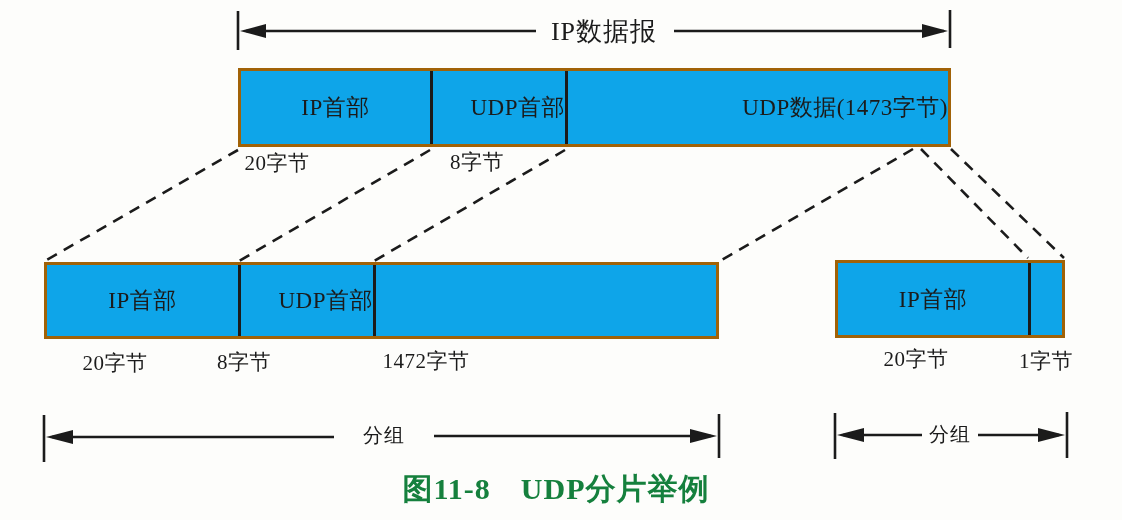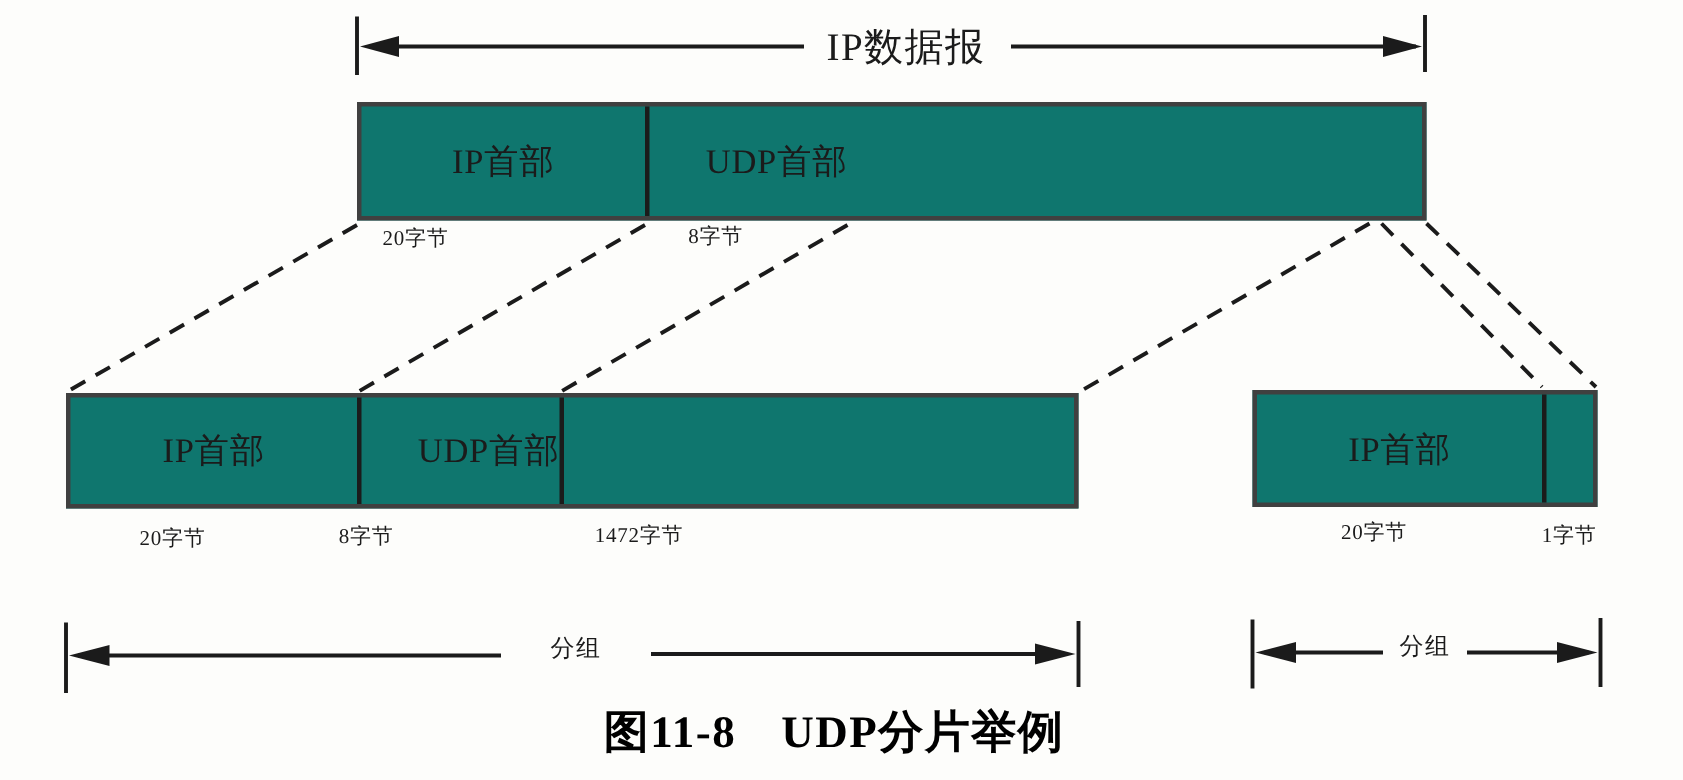--- a/index.html
+++ b/index.html
@@ -12,37 +12,37 @@
   }
   .canvas{position:absolute;inset:0;width:1122px;height:400px;}
   svg.lines{position:absolute;left:0;top:0;width:1122px;height:520px;}
   svg.lines line{stroke:#1b1b1b;stroke-width:2.6;}
   svg.lines line.dash{stroke-dasharray:11 8;stroke-width:2.6;}
   svg.lines polygon{fill:#1b1b1b;}
   .abs{position:absolute;}
   .ctr{transform:translateX(-50%);white-space:nowrap;}
   .box{
     position:absolute;
-    border:3px solid #404040;
+    border:3px solid #a16207;
     box-sizing:border-box;
     display:flex;
-    background:#0f766e;
+    background:#0ea5e9;
   }
   .seg{
     display:flex;align-items:center;justify-content:center;
     font-size:23px;line-height:1;letter-spacing:0.5px;
     box-sizing:border-box;height:100%;
   }
   .seg + .seg{border-left:3px solid #1b1b1b;justify-content:flex-end;}
-  .sizelabel{font-size:14px;line-height:1;letter-spacing:0.5px;}
-  .spanlabel{font-size:16px;line-height:1;letter-spacing:1px;}
+  .sizelabel{font-size:21px;line-height:1;letter-spacing:0.5px;}
+  .spanlabel{font-size:20px;line-height:1;letter-spacing:1px;}
   .toplabel{font-size:26px;line-height:1;letter-spacing:1px;}
   .caption{
     font-size:30px;line-height:1;font-weight:bold;
-    color:#000000;letter-spacing:1px;
+    color:#15803d;letter-spacing:1px;
   }
   .caption .gap{margin-left:30px;}
 </style>
 </head>
 <body>
 
 <div class="canvas">
 
   <svg class="lines">
 
@@ -77,20 +77,23 @@
 
   <div class="abs ctr toplabel" style="left:604px;top:19px;">IP数据报</div>
 
   <div class="box" style="left:238px;top:68px;width:713px;height:79px;">
     <div class="seg" style="width:189px;">
       <span>IP首部</span>
     </div>
     <div class="seg" style="width:135px;">
       <span>UDP首部</span>
     </div>
+    <div class="seg" style="flex:1;">
+      <span>UDP数据(1473字节)</span>
+    </div>
   </div>
 
   <div class="abs ctr sizelabel" style="left:277px;top:153px;">20字节</div>
   <div class="abs ctr sizelabel" style="left:477px;top:152px;">8字节</div>
 
   <div class="box" style="left:44px;top:262px;width:675px;height:77px;">
     <div class="seg" style="width:191px;">
       <span>IP首部</span>
     </div>
     <div class="seg" style="width:135px;">

